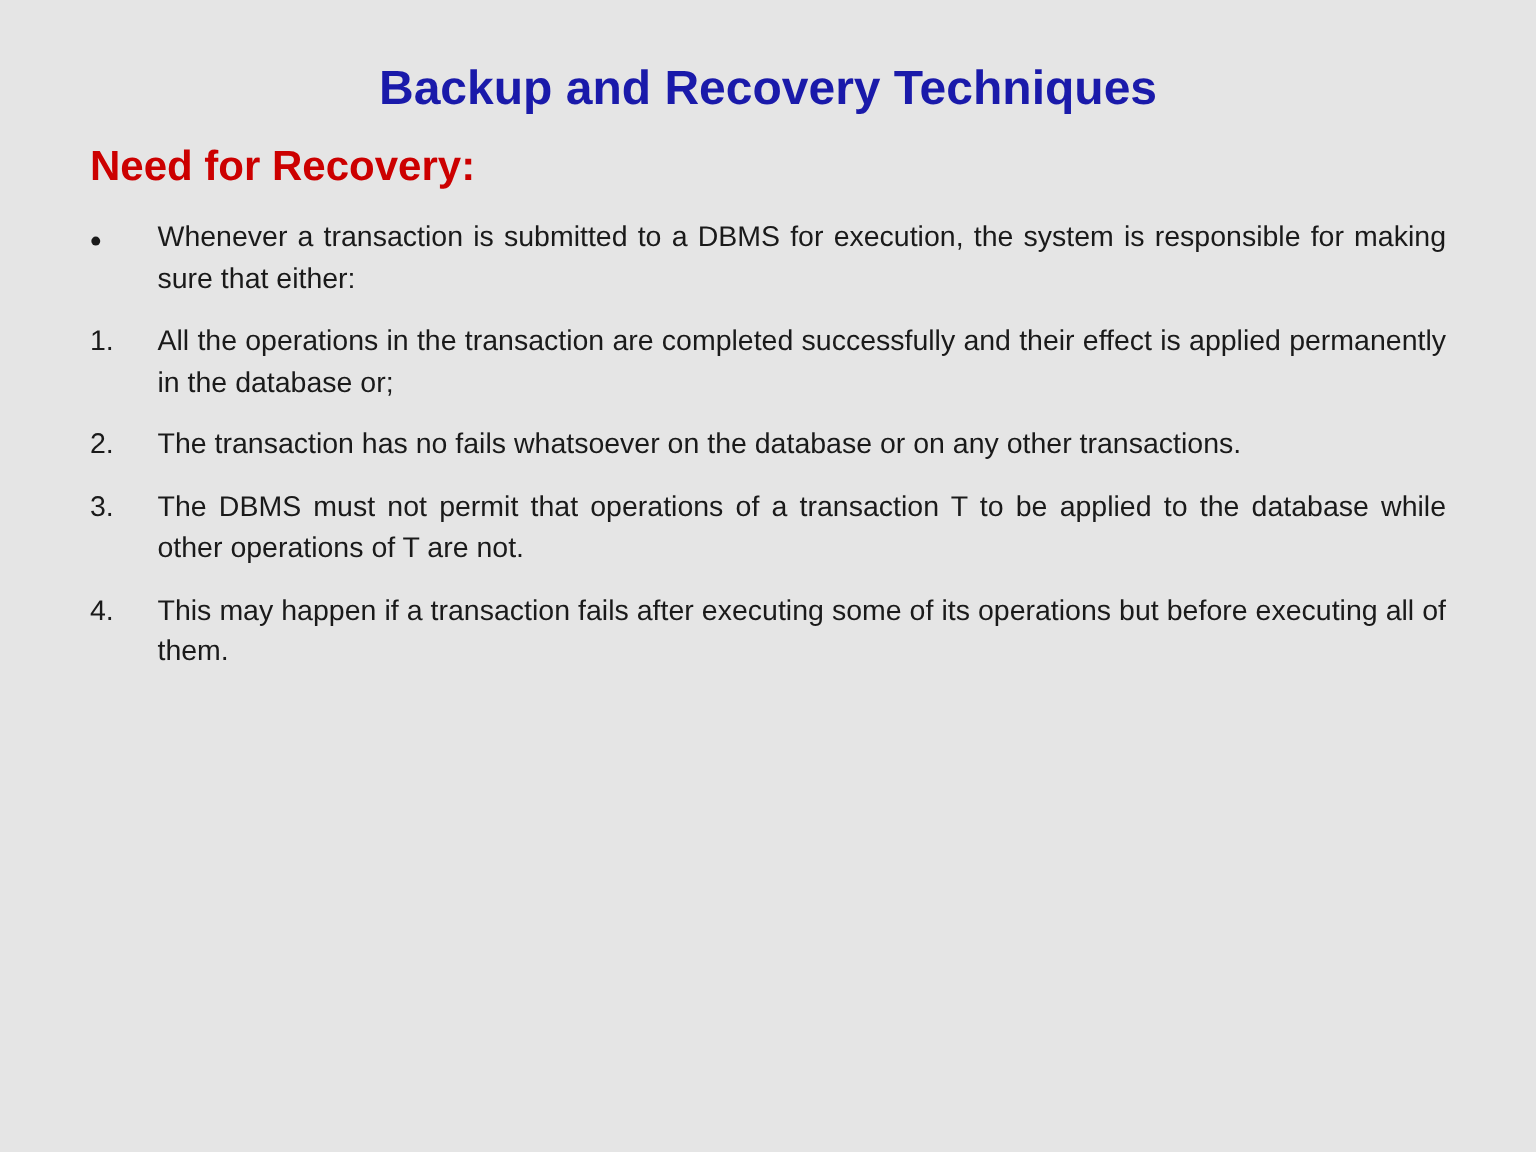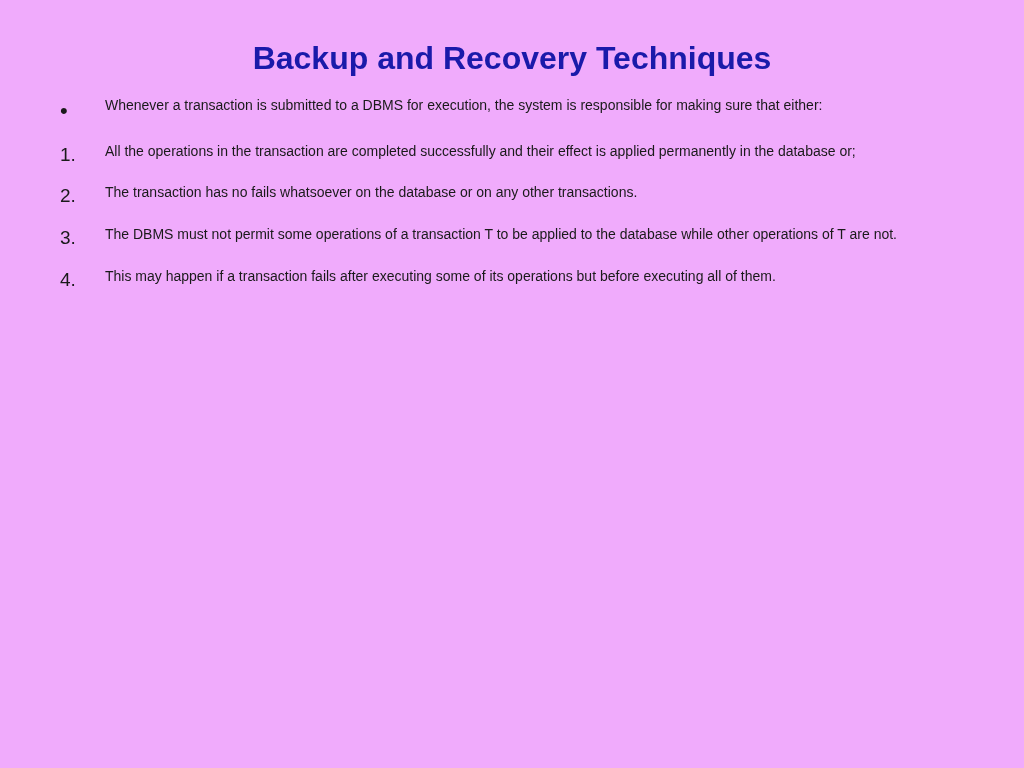--- a/index.html
+++ b/index.html
@@ -14,21 +14,21 @@
       height: 768px;
       overflow: hidden;
       display: flex;
       align-items: center;
       justify-content: center;
     }
 
     .slide {
       width: 1024px;
       height: 768px;
-      background: #f0abfc;
+      background: #e5e5e5;
       padding: 40px 60px 40px 60px;
       display: flex;
       flex-direction: column;
       gap: 0;
     }
 
     .slide-title {
       text-align: center;
       color: #1a1aaa;
       font-family: Arial, sans-serif;
@@ -73,36 +73,37 @@
       padding-top: 0;
       font-family: Arial, sans-serif;
       line-height: 1.45;
     }
 
     .bullet-text {
       flex: 1;
       text-align: justify;
       text-justify: inter-word;
       font-family: Arial, sans-serif;
-      font-size: 14px;
+      font-size: 19px;
       color: #1a1a1a;
       line-height: 1.45;
     }
 
     .numbered-list {
       margin-left: 0;
     }
   </style>
 </head>
 <body>
 
 <div class="slide">
 
   <div class="slide-title">Backup and Recovery Techniques</div>
 
+  <div class="section-heading">Need for Recovery:</div>
 
   <div class="content">
 
     <div class="bullet-item">
       <span class="bullet-dot">•</span>
       <span class="bullet-text">Whenever a transaction is submitted to a DBMS for execution, the system is responsible for making sure that either:</span>
     </div>
 
     <div class="numbered-list">
 
@@ -111,21 +112,21 @@
         <span class="bullet-text">All the operations in the transaction are completed successfully and their effect is applied permanently in the database or;</span>
       </div>
 
       <div class="bullet-item">
         <span class="bullet-marker">2.</span>
         <span class="bullet-text">The transaction has no fails whatsoever on the database or on any other transactions.</span>
       </div>
 
       <div class="bullet-item">
         <span class="bullet-marker">3.</span>
-        <span class="bullet-text">The DBMS must not permit some operations of a transaction T to be applied to the database while other operations of T are not.</span>
+        <span class="bullet-text">The DBMS must not permit that operations of a transaction T to be applied to the database while other operations of T are not.</span>
       </div>
 
       <div class="bullet-item">
         <span class="bullet-marker">4.</span>
         <span class="bullet-text">This may happen if a transaction fails after executing some of its operations but before executing all of them.</span>
       </div>
 
     </div>
   </div>
 </div>

